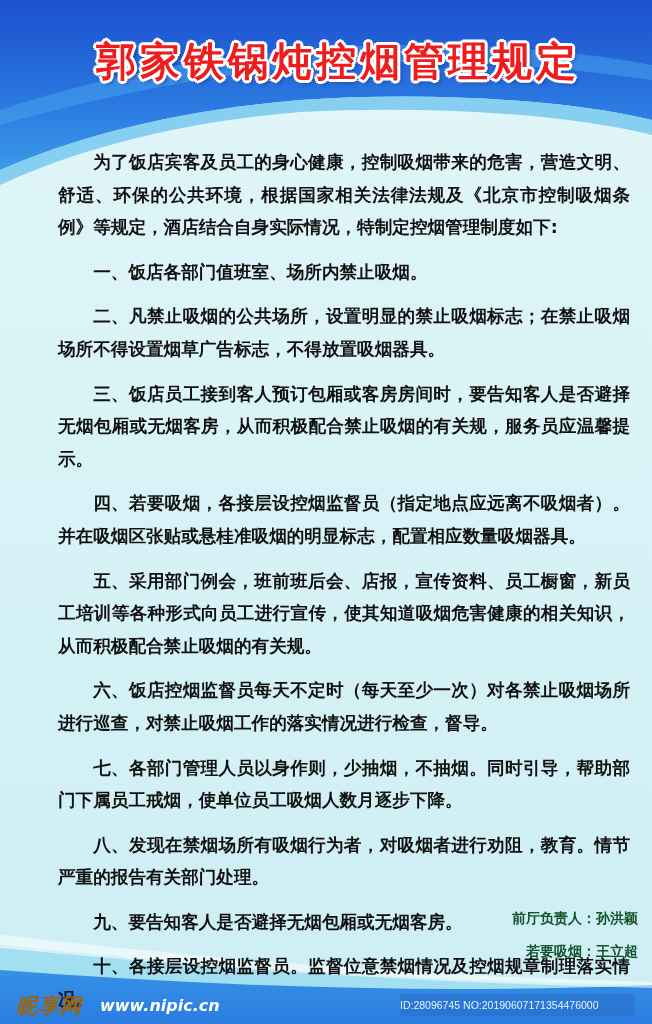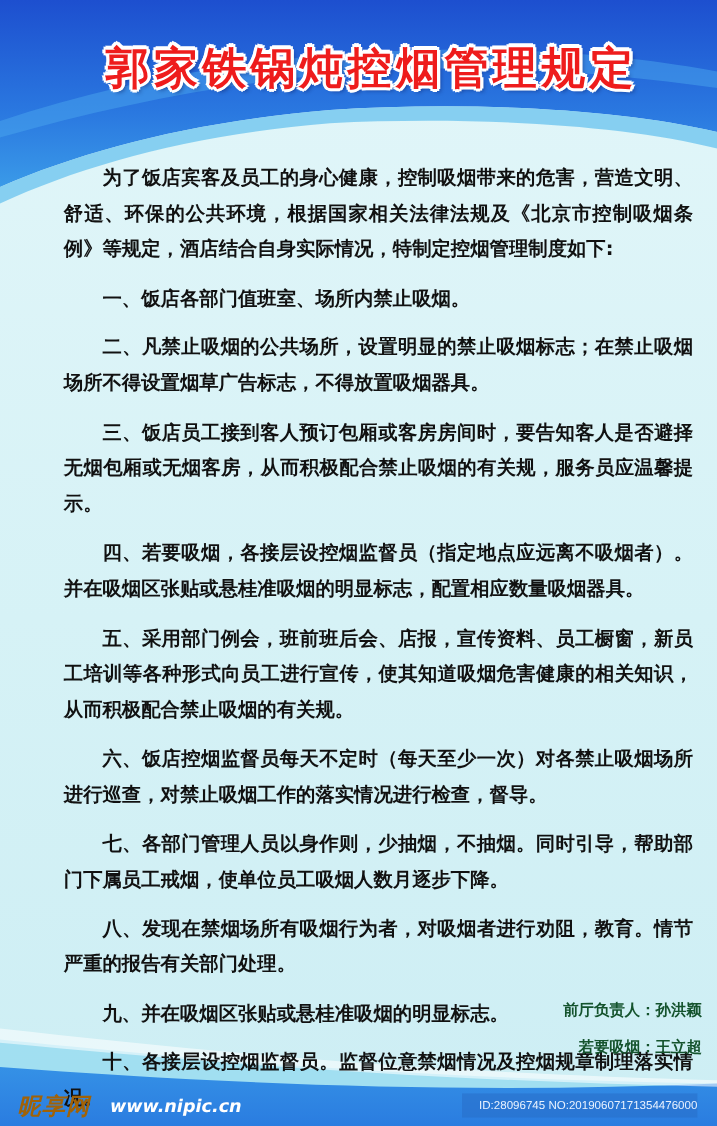--- a/index.html
+++ b/index.html
@@ -36,23 +36,23 @@
   .sig2 { top: 943px; }
   .wm-logo {
     position: absolute; left: 16px; top: 992px; color: #a16207; font-weight: bold;
     font-style: italic; font-size: 21px; letter-spacing: 1px;
   }
   .wm-url {
     position: absolute; left: 100px; top: 996px; color: #fff; font-weight: bold;
     font-style: italic; font-size: 16px;
   }
   .wm-id {
-    position: absolute; right: 18px; top: 994px; width: 214px; height: 22px;
+    position: absolute; right: 18px; top: 994px; width: 234px; height: 22px;
     background: rgba(40,110,200,0.55); color: #e8f2ff; font-size: 10.5px;
-    line-height: 22px; text-align: right; font-family: "Liberation Sans", sans-serif;
+    line-height: 22px; text-align: left; font-family: "Liberation Sans", sans-serif;
   }
 </style>
 </head>
 <body>
 
 <div class="bg">
   <svg width="652" height="1024" viewBox="0 0 652 1024">
     <defs>
       <linearGradient id="topg" x1="0" y1="0" x2="0" y2="1">
         <stop offset="0" stop-color="#1d4fcf"></stop>
@@ -80,21 +80,21 @@
 <div class="content">
   <p class="para">为了饭店宾客及员工的身心健康，控制吸烟带来的危害，营造文明、舒适、环保的公共环境，根据国家相关法律法规及《北京市控制吸烟条例》等规定，酒店结合自身实际情况，特制定控烟管理制度如下:</p>
   <p class="para">一、饭店各部门值班室、场所内禁止吸烟。</p>
   <p class="para">二、凡禁止吸烟的公共场所，设置明显的禁止吸烟标志；在禁止吸烟场所不得设置烟草广告标志，不得放置吸烟器具。</p>
   <p class="para">三、饭店员工接到客人预订包厢或客房房间时，要告知客人是否避择无烟包厢或无烟客房，从而积极配合禁止吸烟的有关规，服务员应温馨提示。</p>
   <p class="para">四、若要吸烟，各接层设控烟监督员（指定地点应远离不吸烟者）。并在吸烟区张贴或悬桂准吸烟的明显标志，配置相应数量吸烟器具。</p>
   <p class="para">五、采用部门例会，班前班后会、店报，宣传资料、员工橱窗，新员工培训等各种形式向员工进行宣传，使其知道吸烟危害健康的相关知识，从而积极配合禁止吸烟的有关规。</p>
   <p class="para">六、饭店控烟监督员每天不定时（每天至少一次）对各禁止吸烟场所进行巡查，对禁止吸烟工作的落实情况进行检查，督导。</p>
   <p class="para">七、各部门管理人员以身作则，少抽烟，不抽烟。同时引导，帮助部门下属员工戒烟，使单位员工吸烟人数月逐步下降。</p>
   <p class="para">八、发现在禁烟场所有吸烟行为者，对吸烟者进行劝阻，教育。情节严重的报告有关部门处理。</p>
-  <p class="para">九、并在吸烟区张贴或悬桂准吸烟的明显标志。</p>
+  <p class="para">九、要告知客人是否避择无烟包厢或无烟客房。</p>
   <p class="para">十、各接层设控烟监督员。监督位意禁烟情况及控烟规章制理落实情况。</p>
   <p class="para">十一、本规定从2015年10月1日起执行。</p>
 </div>
 
 <div class="sig sig1">前厅负责人：孙洪颖</div>
 <div class="sig sig2">若要吸烟：王立超</div>
 
 <div class="wm-logo">昵享网</div>
 <div class="wm-url">www.nipic.cn</div>
 <div class="wm-id">ID:28096745 NO:20190607171354476000</div>

